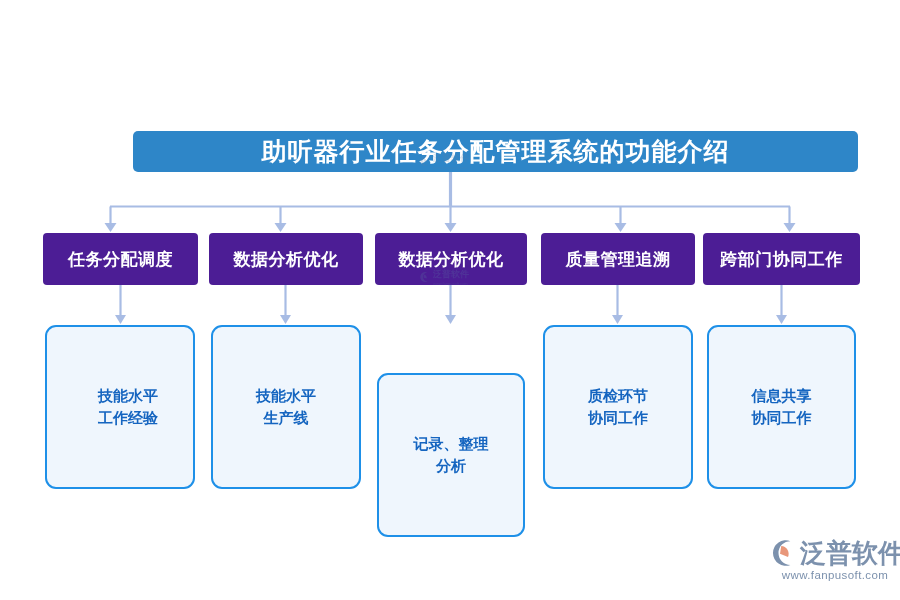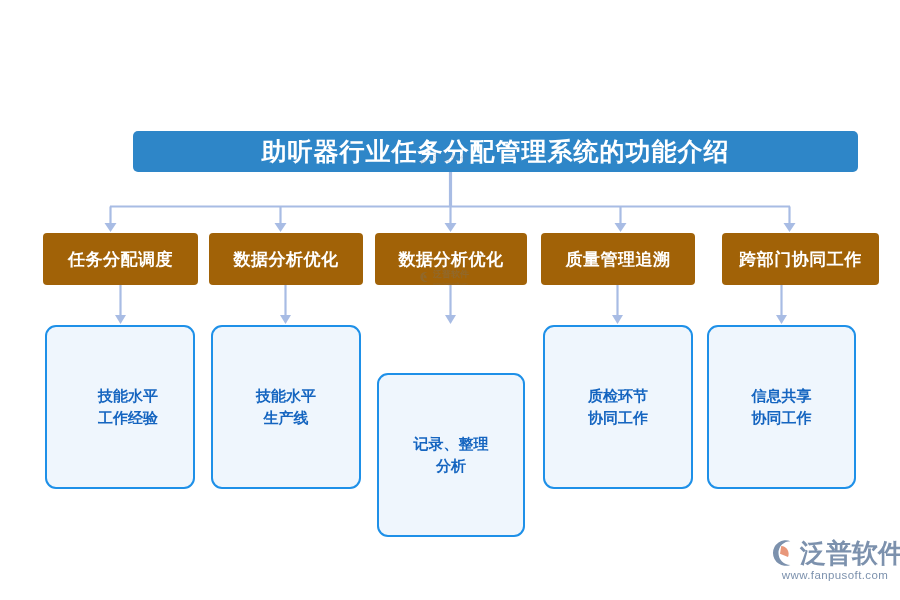--- a/index.html
+++ b/index.html
@@ -57,21 +57,21 @@
     position: absolute;
     top: 233px;
     left: 0;
     width: 900px;
     height: 52px;
   }
   .header-box {
     position: absolute;
     top: 0;
     height: 52px;
-    background: #a16207;
+    background: #4c1d95;
     border-radius: 4px;
     display: flex;
     align-items: center;
     justify-content: center;
     box-sizing: border-box;
   }
   .header-box .header-text {
     color: #ffffff;
     font-size: 17px;
     font-weight: bold;
@@ -214,21 +214,21 @@
     </div>
     <div class="header-box" style="left:209px; width:154px;">
       <span class="header-text">数据分析优化</span>
     </div>
     <div class="header-box" style="left:375px; width:152px;">
       <span class="header-text">数据分析优化</span>
     </div>
     <div class="header-box" style="left:541px; width:154px;">
       <span class="header-text">质量管理追溯</span>
     </div>
-    <div class="header-box" style="left:722px; width:157px;">
+    <div class="header-box" style="left:703px; width:157px;">
       <span class="header-text">跨部门协同工作</span>
     </div>
   </div>
 
   <div class="content-row">
     <div class="content-box" style="left:45px;  width:150px;padding-left:16px;">
       <span class="content-text">技能水平
 工作经验</span>
     </div>
     <div class="content-box" style="left:211px; width:150px;">

